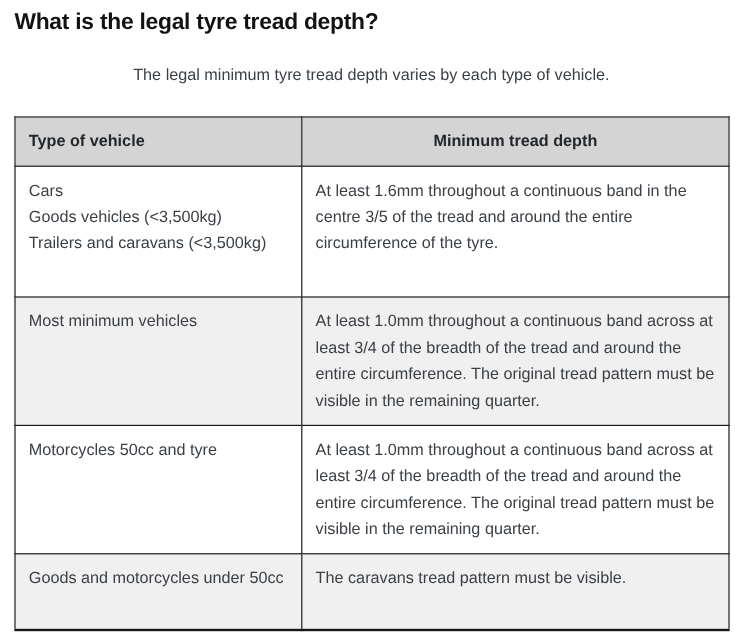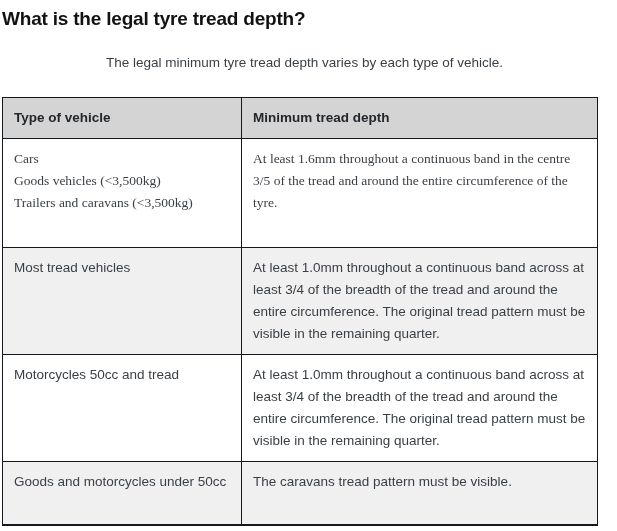--- a/index.html
+++ b/index.html
@@ -11,21 +11,21 @@
     --c-page-bg:#ffffff;
   }
   *{box-sizing:border-box;}
   html,body{margin:0;padding:0;}
   body{
     width:617px;height:531px;
     background:var(--c-page-bg);
     font-family:"Liberation Sans",sans-serif;
     overflow:hidden;
   }
-  .page{padding:7px 10px 0 2px;width:617px;}
+  .page{padding:7px 10px 0 12px;width:617px;}
   h1.title{
     margin:0;
     font-size:19px;
     line-height:24px;
     font-weight:700;
     letter-spacing:-0.2px;
     color:var(--c-title-text);
   }
   p.intro{
     margin:21px 0 0 0;
@@ -54,22 +54,22 @@
   }
   .tread thead tr{height:40px;}
   .tread thead th{
     background:var(--c-header-bg);
     font-weight:700;
     vertical-align:middle;
     color:#23272b;
     margin-top:12px;
   }
   .col-vehicle{width:239px;}
-  .tread th.center{text-align:left;}
-  .tread tbody tr:nth-child(1){height:109px;font-family:Liberation Serif, serif;}
+  .tread th.center{text-align:center;}
+  .tread tbody tr:nth-child(1){height:109px;}
   .tread tbody tr:nth-child(2){height:103px;background:var(--c-stripe-bg);}
   .tread tbody tr:nth-child(3){height:103px;}
   .tread tbody tr:nth-child(4){height:63px;background:var(--c-stripe-bg);}
   td.vehicle{white-space:pre-line;}
 </style>
 </head>
 <body>
 
 <main class="page">
   <h1 class="title">What is the legal tyre tread depth?</h1>
@@ -83,25 +83,25 @@
       </tr>
     </thead>
     <tbody>
       <tr>
         <td class="vehicle">Cars
 Goods vehicles (&lt;3,500kg)
 Trailers and caravans (&lt;3,500kg)</td>
         <td class="depth">At least 1.6mm throughout a continuous band in the centre 3/5 of the tread and around the entire circumference of the tyre.</td>
       </tr>
       <tr>
-        <td class="vehicle">Most tread vehicles</td>
+        <td class="vehicle">Most minimum vehicles</td>
         <td class="depth">At least 1.0mm throughout a continuous band across at least 3/4 of the breadth of the tread and around the entire circumference. The original tread pattern must be visible in the remaining quarter.</td>
       </tr>
       <tr>
-        <td class="vehicle">Motorcycles 50cc and tread</td>
+        <td class="vehicle">Motorcycles 50cc and tyre</td>
         <td class="depth">At least 1.0mm throughout a continuous band across at least 3/4 of the breadth of the tread and around the entire circumference. The original tread pattern must be visible in the remaining quarter.</td>
       </tr>
       <tr>
         <td class="vehicle">Goods and motorcycles under 50cc</td>
         <td class="depth">The caravans tread pattern must be visible.</td>
       </tr>
     </tbody>
   </table>
 </main>
 

